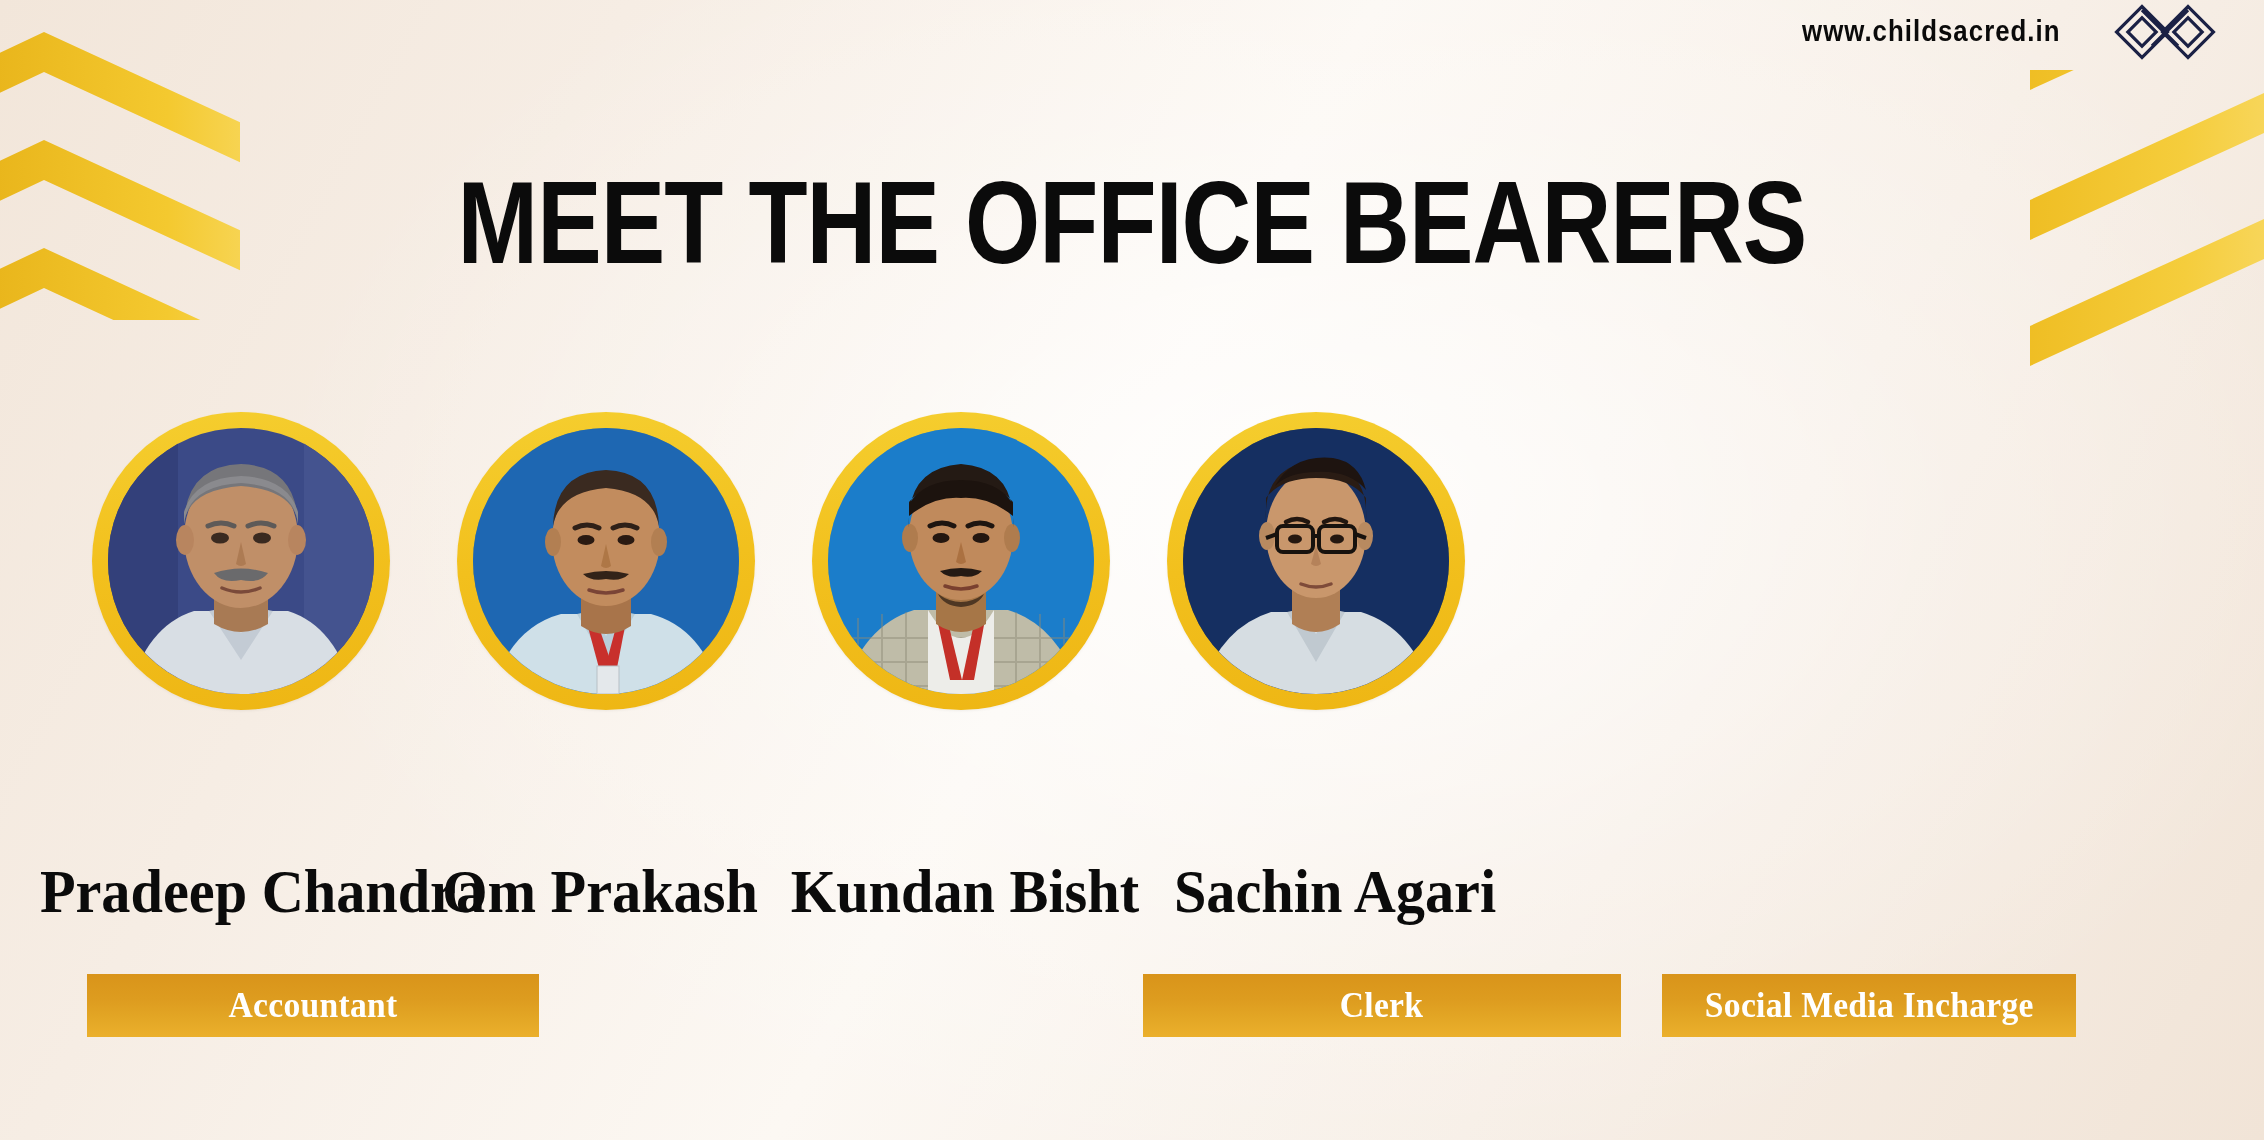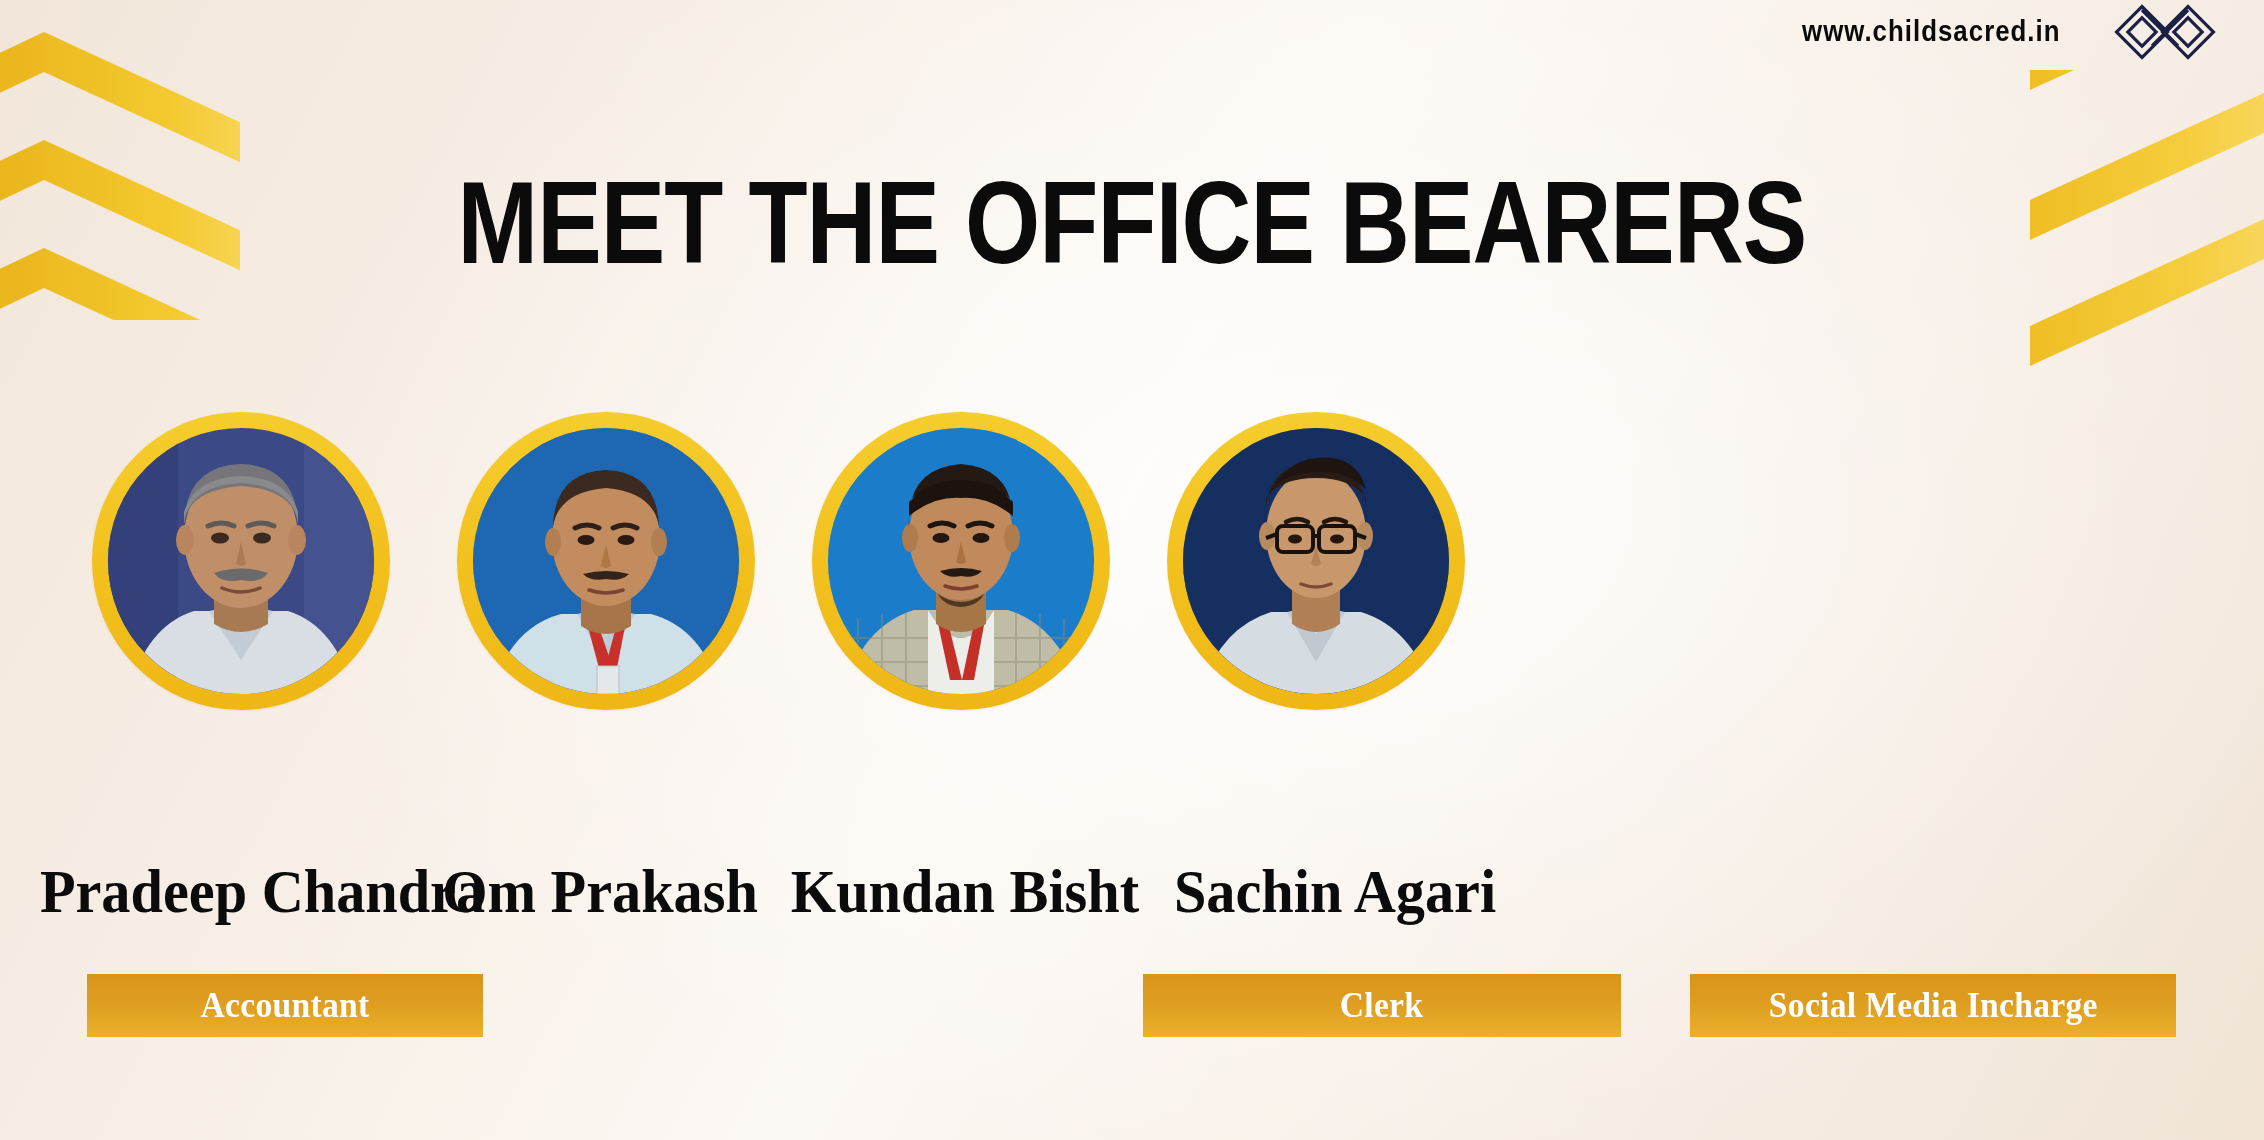--- a/index.html
+++ b/index.html
@@ -298,24 +298,24 @@
   </div>
 
   <div class="names">
     <div class="name" style="left:27px;width:430px;">Pradeep Chandra</div>
     <div class="name" style="left:420px;width:360px;">Om Prakash</div>
     <div class="name" style="left:770px;width:390px;">Kundan Bisht</div>
     <div class="name" style="left:1140px;width:390px;">Sachin Agari</div>
   </div>
 
   <div class="banners">
-    <div class="banner" style="left:87px;width:396px;">
+    <div class="banner" style="left:87px;width:452px;">
       <span>Accountant</span>
     </div>
     <div class="banner" style="left:1143px;width:478px;justify-content:center;">
       <span>Clerk</span>
     </div>
-    <div class="banner" style="left:1662px;width:486px;margin-left:28px;">
+    <div class="banner" style="left:1662px;width:414px;">
       <span>Social Media Incharge</span>
     </div>
   </div>
 
 </div>
 
 </body></html>

